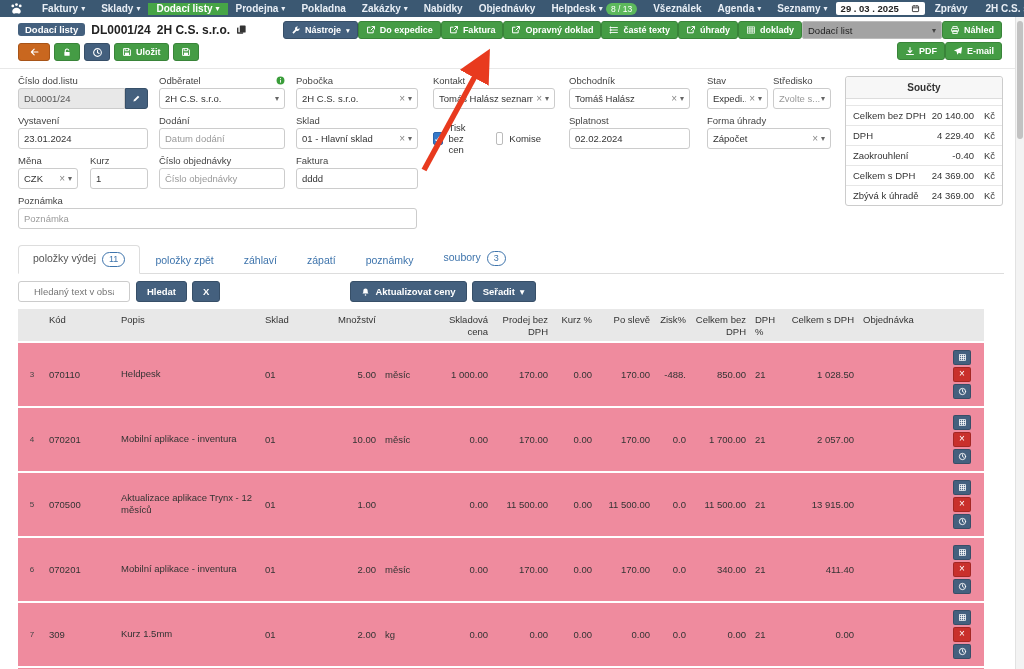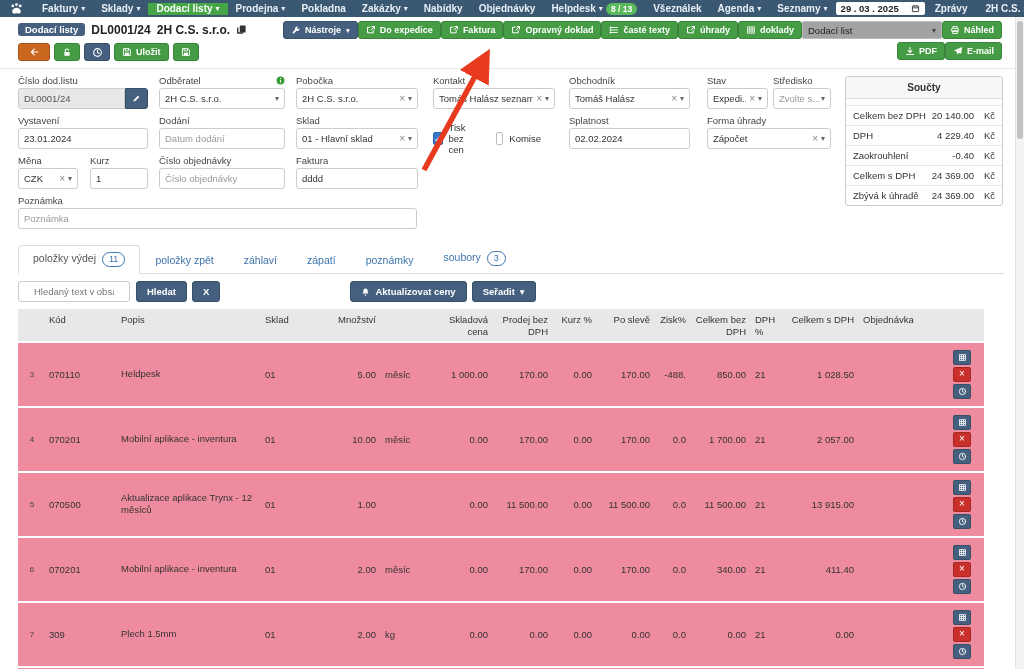--- a/index.html
+++ b/index.html
@@ -12,21 +12,21 @@
   .page{position:relative;width:1024px;height:669px;overflow:hidden}
 
   
   .navbar{height:17px;background:var(--navbar);display:flex;align-items:center;font-size:10px;color:#e9eff6;white-space:nowrap}
   .logo{display:flex;align-items:center;padding:0 10px 0 9px;color:#fff}
   .nav-items{display:flex;align-items:stretch}
   .nav-item{display:flex;align-items:center;gap:3px;padding:0 8px;color:#e9eff6;text-decoration:none;font-weight:bold;cursor:pointer}
   .nav-item.active{background:var(--active-green);color:#fff}
   .caret{font-size:8px;line-height:1}
   .caret:empty,.nav-badge:empty,.sel-clear:empty{display:none}
-  .nav-badge{background:#5cb85c;color:#fff;border-radius:8px;padding:0 5px;font-size:8.5px;line-height:12px;font-weight:bold}
+  .nav-badge{background:#5cb85c;color:#fff;border-radius:8px;padding:0 5px;font-size:8.5px;line-height:12px;font-weight:normal}
   .nav-right{margin-left:auto;display:flex;align-items:center;gap:2px;padding-right:8px}
   .date-box{background:#fff;color:#222;border-radius:2px;height:13px;display:flex;align-items:center;gap:12px;padding:0 5px;font-size:9.5px;font-weight:bold;cursor:pointer}
 
   
   .doc-header{position:relative;height:52px;padding:4px 18px 0;border-bottom:1px solid #e8e8e8}
   .dh-title-row{display:flex;align-items:center;gap:6px;height:17px}
   .module-badge{background:var(--navy);color:#fff;font-size:9.5px;font-weight:bold;padding:1px 7px;border-radius:3px}
   .doc-title{font-size:12px;font-weight:bold;color:#222}
   .copy-ic{color:#333;display:flex;cursor:pointer}
   .dh-btn-row{display:flex;gap:4px;margin-top:5px}
@@ -765,21 +765,21 @@
               <circle cx="8" cy="8" r="5.6"></circle>
               <path d="M8 4.8V8l2.3 1.4"></path>
             </svg>
           </button>
         </div>
       </div>
 
       <div class="trow tgrid">
         <div class="c num">7</div>
         <div class="c l">309</div>
-        <div class="c l wrap">Plech 1.5mm</div>
+        <div class="c l wrap">Kurz 1.5mm</div>
         <div class="c l">01</div>
         <div class="c r">2.00</div>
         <div class="c l">kg</div>
         <div class="c r">0.00</div>
         <div class="c r">0.00</div>
         <div class="c r">0.00</div>
         <div class="c r">0.00</div>
         <div class="c r">0.0</div>
         <div class="c r">0.00</div>
         <div class="c l">21</div>

